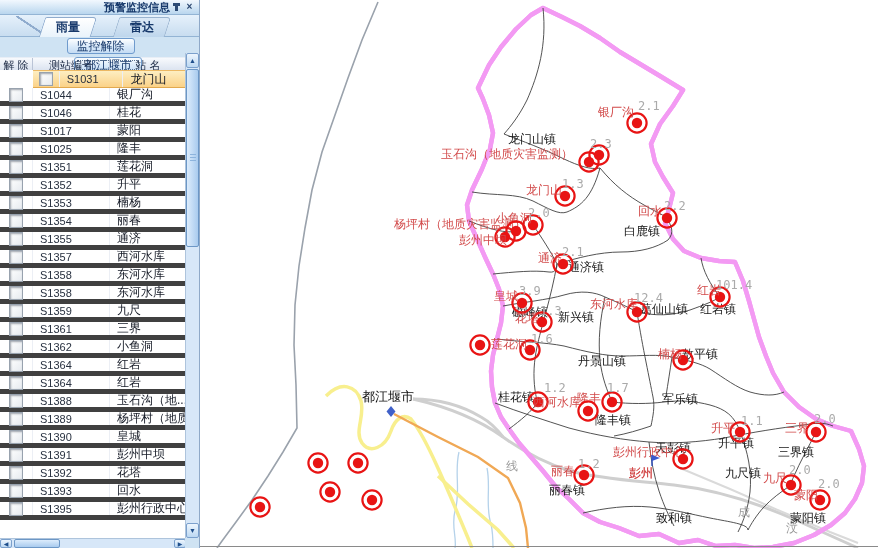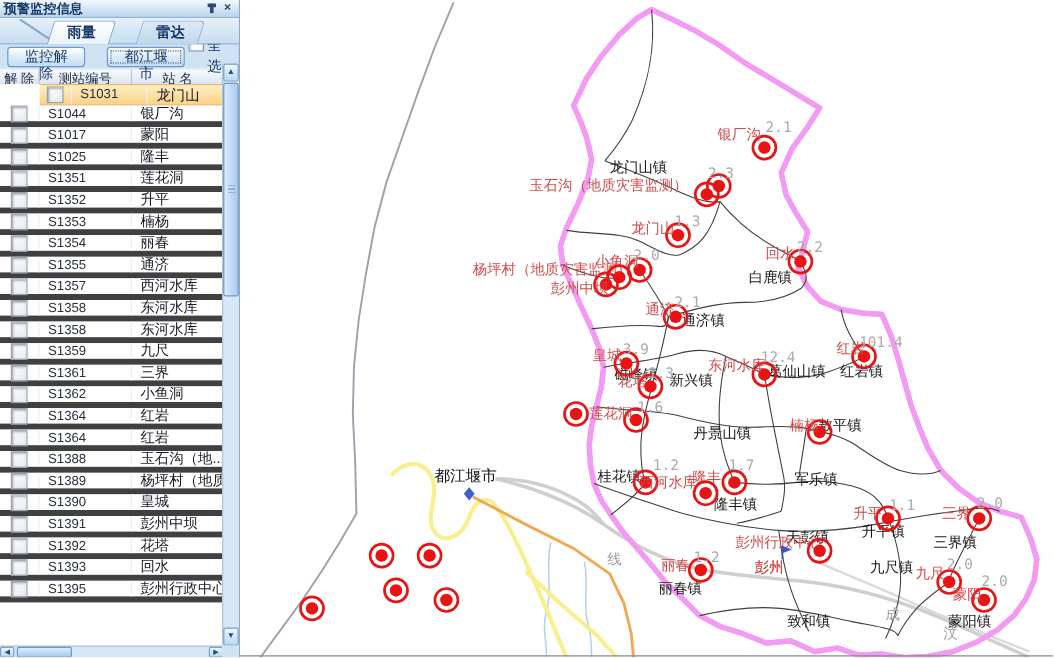--- a/index.html
+++ b/index.html
@@ -1,33 +1,33 @@
 <!DOCTYPE html>
 <html><head>
 <meta charset="utf-8">
 <style>
   html,body{margin:0;padding:0;}
   body{width:878px;height:548px;overflow:hidden;font-family:"Liberation Sans","DejaVu Sans",sans-serif;}
   .app{position:relative;width:878px;height:548px;background:#fff;overflow:hidden;}
   
   .panel{position:absolute;left:0;top:0;width:200px;height:548px;background:#cfe3f3;border-right:1px solid #8fa9c8;box-sizing:border-box;}
-  .titlebar{height:15px;background:linear-gradient(#f2f8fe,#b9d6ee);border-bottom:1px solid #93b4d4;display:flex;align-items:center;padding:1px 3px;box-sizing:border-box;}
+  .titlebar{height:15px;background:linear-gradient(#f2f8fe,#b9d6ee);border-bottom:1px solid #93b4d4;display:flex;align-items:center;padding:1px 3px;box-sizing:border-box;text-align:right;}
   .titlebar .title{font-size:11px;font-weight:bold;color:#17396b;flex:1;white-space:nowrap;}
   .tb-ico{width:13px;height:12px;display:flex;align-items:center;justify-content:center;color:#29456e;font-size:10px;font-weight:bold;cursor:pointer;line-height:12px;}
   .pin-shape{display:inline-block;width:3px;height:8px;background:#2c4a74;position:relative;}
   .pin-shape::after{content:"";position:absolute;left:-2px;top:0;width:7px;height:3px;background:#2c4a74;}
   
   .tabs{position:relative;height:21px;background:linear-gradient(#e6f1fb,#c8ddf0);border-bottom:1px solid #93b4d4;}
   .tab-slash{position:absolute;left:16px;top:1px;width:30px;height:20px;background:linear-gradient(to top right,transparent 47%,#8fabcd 48%,#8fabcd 53%,transparent 54%);}
   .tab{position:absolute;top:2px;height:19px;line-height:18px;padding:0 13px;font-size:12px;font-weight:bold;color:#17396b;transform:skewX(-18deg);border-radius:2px 4px 0 0;cursor:pointer;}
   .tab>span{display:inline-block;transform:skewX(18deg);}
   .tab.active{left:42px;background:linear-gradient(#ffffff,#e9f3fb);border:1px solid #8fabcd;border-bottom:none;}
   .tab.inactive{left:116px;background:linear-gradient(#ddeaf7,#bed6ec);border:1px solid #9ab4d0;border-bottom:none;}
   
-  .toolbar{height:20px;display:flex;align-items:center;padding:1px 4px 1px 6px;box-sizing:border-box;gap:3px;}
+  .toolbar{height:20px;display:flex;align-items:center;padding:1px 4px 1px 6px;box-sizing:border-box;gap:3px;flex-direction:column;}
   .btn{height:17px;font-size:12px;line-height:14px;color:#17396b;background:linear-gradient(#fdfeff,#d9eafa 55%,#c5dcf4);border:1px solid #6f9bcd;border-radius:3px;padding:0 9px;cursor:pointer;font-family:inherit;}
   .btn.showall{margin-left:15px;outline:1px dotted #55708f;outline-offset:-4px;}
   .selall{margin-left:auto;display:flex;align-items:flex-start;gap:3px;font-size:12px;color:#17396b;}
   .cbx{display:inline-block;width:11px;height:11px;background:#fff;border:1px solid #7d96b5;box-shadow:inset 1px 1px 2px rgba(90,110,140,.45);cursor:pointer;}
   
   .thead{height:14px;display:flex;background:linear-gradient(#f8fafd,#d7e0ee);border-bottom:1px solid #9fadc4;border-top:1px solid #e8eef6;}
   .th{box-sizing:border-box;border-right:1px solid #bac4d6;font-size:11px;color:#22304a;display:flex;align-items:center;justify-content:center;white-space:nowrap;overflow:hidden;text-decoration:underline;}
   .th.c1{width:33px;}.th.c2{width:77px;}.th.c3{width:76px;border-right:none;}
   .tbody{position:absolute;left:0;top:70px;width:186px;height:468px;background:#fff;overflow:hidden;}
   .trow{height:18px;display:flex;align-items:center;border-bottom:5px solid #404040;box-sizing:border-box;background:#fff;cursor:default;}
@@ -96,20 +96,27 @@
           </div>
           <div class="c2">S1031</div>
           <div class="c3">龙门山</div>
         </div>
         <div class="trow">
           <div class="c1">
             <span class="rcb"></span>
           </div>
           <div class="c2">S1044</div>
           <div class="c3">银厂沟</div>
+        </div>
+        <div class="trow">
+          <div class="c1">
+            <span class="rcb"></span>
+          </div>
+          <div class="c2">S1046</div>
+          <div class="c3">桂花</div>
         </div>
         <div class="trow">
           <div class="c1">
             <span class="rcb"></span>
           </div>
           <div class="c2">S1017</div>
           <div class="c3">蒙阳</div>
         </div>
         <div class="trow">
           <div class="c1">

